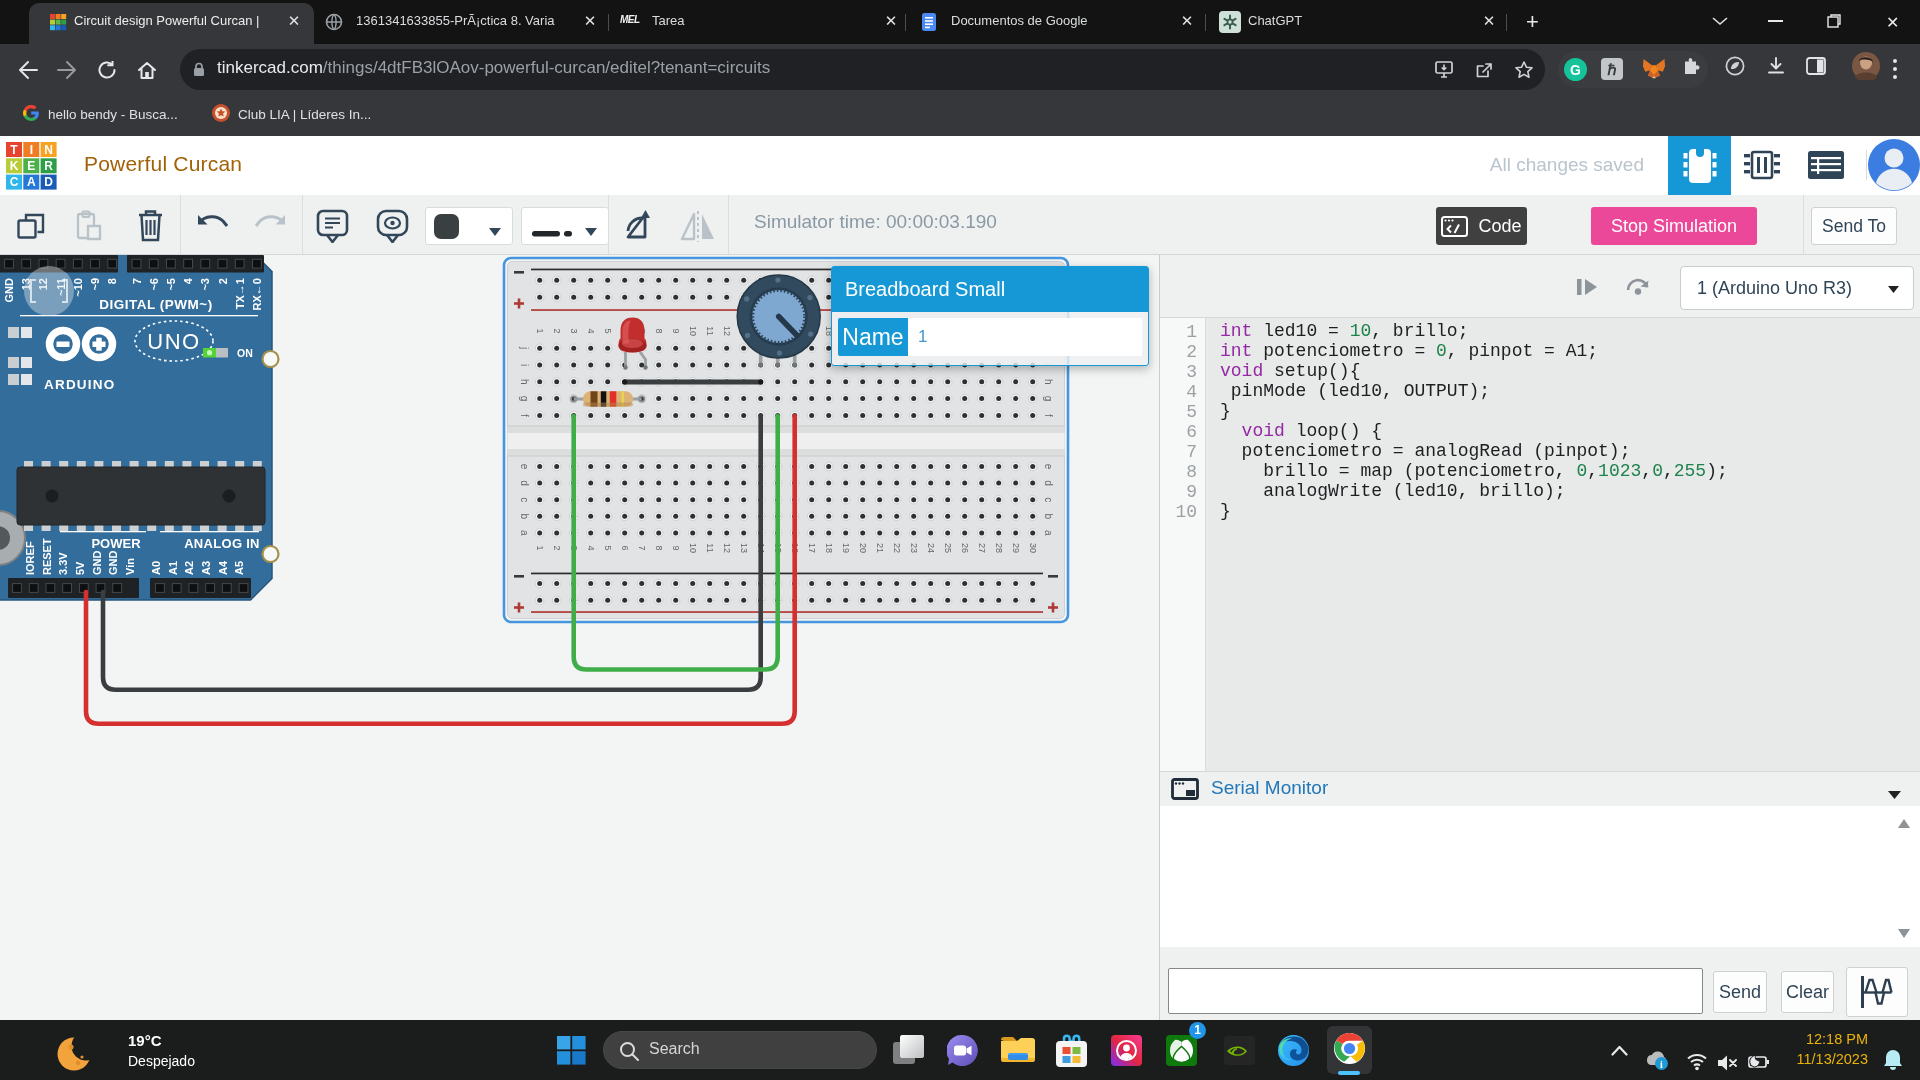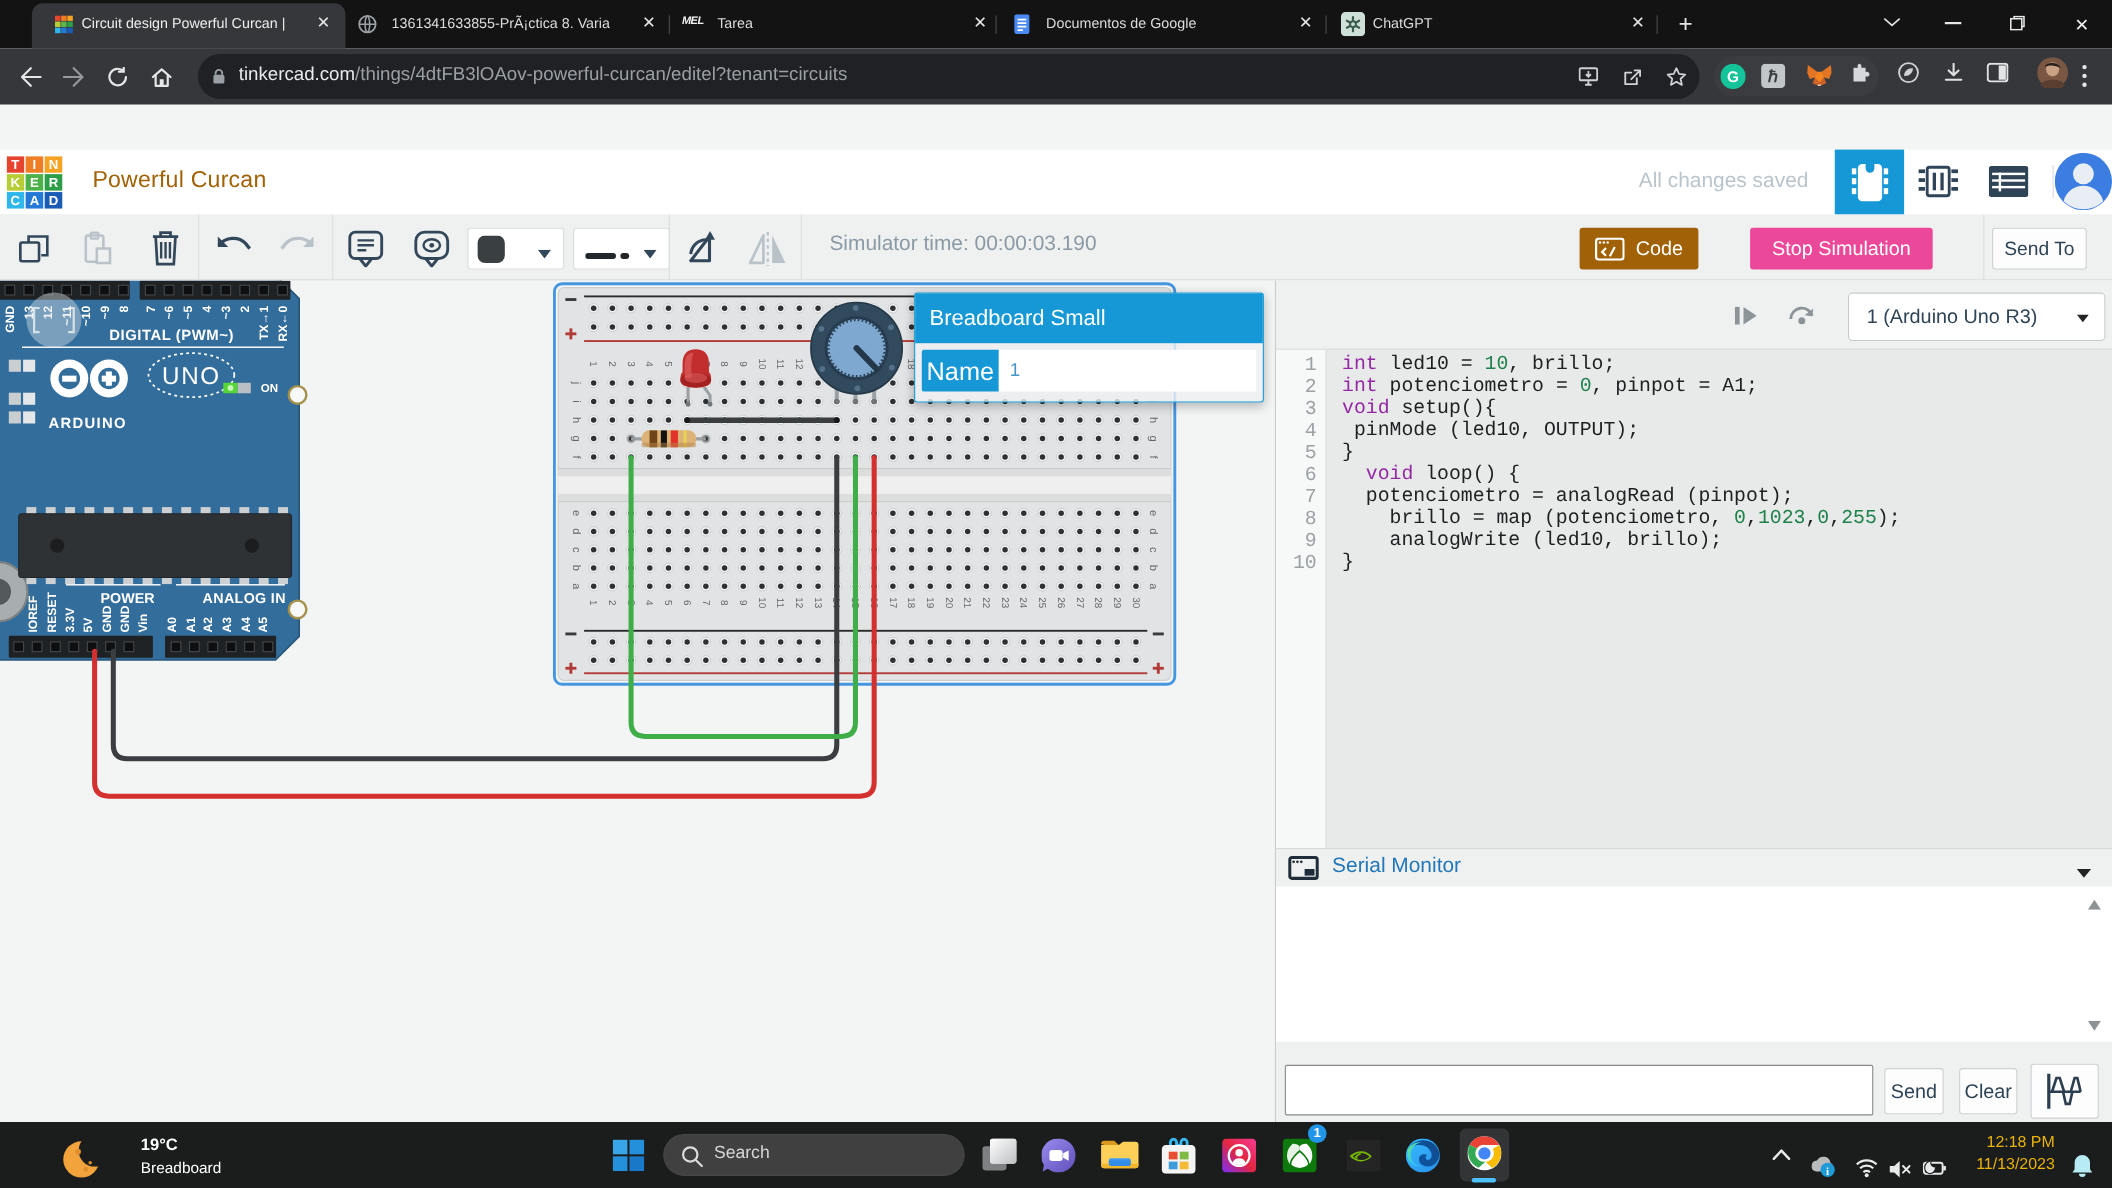--- a/index.html
+++ b/index.html
@@ -18,21 +18,21 @@
 #omni{position:absolute;left:180px;top:5px;width:1365px;height:41px;background:#202124;border-radius:21px;color:#9aa0a6;font-size:17px}
 .bmk{color:#dee0e2;font-size:13.5px;position:absolute;top:12px;white-space:nowrap}
 
 #tkhead{position:absolute;left:0;top:136px;width:1920px;height:59px;background:#fff}
 #tktool{position:absolute;left:0;top:195px;width:1920px;height:60px;background:#eff1f1;border-bottom:1px solid #d3d6d8}
 .tsep{position:absolute;top:0;width:1px;height:59px;background:#dbdee0}
 .tk-title{position:absolute;left:84px;top:16px;font-size:21px;color:#a16207;font-weight:normal;letter-spacing:.2px}
 #allsaved{position:absolute;right:276px;top:18px;font-size:19px;color:#bac4cc}
 #bluebtn{position:absolute;left:1668px;top:0;width:63px;height:59px;background:#1598d5}
 .hbtn{position:absolute;top:12px;height:38px;border-radius:3px;font-size:18px;color:#fff;display:flex;align-items:center;justify-content:center}
-#codebtn{left:1436px;width:108px;background:#a16207}
+#codebtn{left:1436px;width:91px;background:#404040}
 #stopbtn{left:1591px;width:166px;background:#ec4899}
 #sendbtn{left:1811px;width:86px;background:#fdfdfd;border:1px solid #ccd1d4;color:#2f4456;font-size:17.5px}
 #simtime{position:absolute;left:754px;top:16px;font-size:19px;color:#8b99a4}
 
 #canvas{position:absolute;left:0;top:255px;width:1159px;height:765px;background:#f3f4f4;overflow:hidden}
 #rpanel{position:absolute;left:1159px;top:255px;width:761px;height:765px;background:#eff1f1;border-left:1px solid #c9cbcc}
 #rtool{position:absolute;left:0;top:0;width:760px;height:63px;background:#eff1f1;border-bottom:1px solid #d5d7d8}
 #boardsel{position:absolute;left:520px;top:11px;width:234px;height:44px;background:#fff;border:1px solid #c8cccf;border-radius:4px;
   font-size:18px;color:#2f4456;line-height:42px;padding-left:16px}
 #codewrap{position:absolute;left:0;top:63px;width:760px;height:453px;background:#e8e9e9}
@@ -191,20 +191,35 @@
           <circle cx="14" cy="14" r="14" fill="#7a5743"></circle>
           <ellipse cx="14" cy="11" rx="6" ry="6.5" fill="#caa183"></ellipse>
           <path d="M3 25c2-6 20-6 22 0a14 14 0 0 1-22 0z" fill="#5a3f31"></path>
           <path d="M7 9c1-5 13-5 14 1-4-3-11-3-14-1z" fill="#2b2019"></path>
         </svg></div>
 <div class="abs" style="left:1892px;top:13px"><svg width="6" height="24" viewBox="0 0 6 24" style="">
           <circle cx="3" cy="4" r="2" fill="#e4e6e8"></circle>
           <circle cx="3" cy="12" r="2" fill="#e4e6e8"></circle>
           <circle cx="3" cy="20" r="2" fill="#e4e6e8"></circle>
         </svg></div>
+</div>
+<div id="bookbar">
+<div class="abs" style="left:23px;top:10px"><svg width="16" height="16" viewBox="0 0 16 16" style="">
+          <path d="M15.8 8.2c0-.6-.05-1.1-.15-1.6H8.2v3h4.3a3.7 3.7 0 0 1-1.6 2.4v2h2.6c1.5-1.4 2.3-3.4 2.3-5.8z" fill="#4285f4"></path>
+          <path d="M8.2 16c2.2 0 4-.7 5.3-1.9l-2.6-2a4.9 4.9 0 0 1-7.3-2.6H.9v2.1A8 8 0 0 0 8.2 16z" fill="#34a853"></path>
+          <path d="M3.6 9.5a4.8 4.8 0 0 1 0-3.1v-2H.9a8 8 0 0 0 0 7.2l2.7-2.1z" fill="#fbbc05"></path>
+          <path d="M8.2 3.2c1.2 0 2.3.4 3.1 1.2l2.3-2.3A8 8 0 0 0 .9 4.4l2.7 2A4.8 4.8 0 0 1 8.2 3.2z" fill="#ea4335"></path>
+        </svg></div>
+<div class="bmk" style="left:48px">hello bendy - Busca...</div>
+<div class="abs" style="left:212px;top:9px"><svg width="18" height="18" viewBox="0 0 18 18" style="">
+          <circle cx="9" cy="9" r="9" fill="#c8502e"></circle>
+          <circle cx="9" cy="9" r="6" fill="#f3e5c8"></circle>
+          <path d="M9 4.5l1.3 2.7 3 .4-2.2 2 .6 3L9 11.2l-2.7 1.4.6-3-2.2-2 3-.4z" fill="#c8502e"></path>
+        </svg></div>
+<div class="bmk" style="left:238px">Club LIA | Líderes In...</div>
 </div>
 <div id="tkhead">
 <div class="abs" style="left:6px;top:6px"><svg width="52" height="48" viewBox="0 0 52 48" style="">
           <rect x="0.0" y="0.0" width="16" height="15" fill="#e6442e"></rect>
           <text x="8.0" y="11.8" font-size="12" font-weight="bold" fill="#fff" text-anchor="middle" font-family="Liberation Sans">T</text>
           <rect x="17.3" y="0.0" width="16" height="15" fill="#ef7d23"></rect>
           <text x="25.3" y="11.8" font-size="12" font-weight="bold" fill="#fff" text-anchor="middle" font-family="Liberation Sans">I</text>
           <rect x="34.6" y="0.0" width="16" height="15" fill="#f6a323"></rect>
           <text x="42.6" y="11.8" font-size="12" font-weight="bold" fill="#fff" text-anchor="middle" font-family="Liberation Sans">N</text>
           <rect x="0.0" y="16.3" width="16" height="15" fill="#b8cc38"></rect>
@@ -1104,21 +1119,21 @@
 </div>
 <div id="taskbar">
 <div class="abs" style="left:57px;top:13px"><svg width="40" height="40" viewBox="0 0 40 40" style="">
           <circle cx="17" cy="21" r="16.5" fill="#f3a33c"></circle>
           <circle cx="29" cy="13" r="14.5" fill="#1b1c1c"></circle>
           <circle cx="14" cy="14" r="2.6" fill="#de8e2b"></circle>
           <circle cx="21" cy="30" r="2.2" fill="#de8e2b"></circle>
           <circle cx="25" cy="24" r="1.6" fill="#de8e2b"></circle>
         </svg></div>
 <div class="abs tw" style="left:128px;top:12px;font-size:15px;font-weight:600">19°C</div>
-<div class="abs tw" style="left:128px;top:33px;font-size:14px">Breadboard</div>
+<div class="abs tw" style="left:128px;top:33px;font-size:14px">Despejado</div>
 <div class="abs" style="left:557px;top:16px"><svg width="29" height="29" viewBox="0 0 29 29" style="">
           <rect x="0" y="0" width="13.4" height="13.4" fill="#37a5e8"></rect>
           <rect x="15.2" y="0" width="13.4" height="13.4" fill="#2490dc"></rect>
           <rect x="0" y="15.2" width="13.4" height="13.4" fill="#2490dc"></rect>
           <rect x="15.2" y="15.2" width="13.4" height="13.4" fill="#1978c8"></rect>
         </svg></div>
 <div id="search">
 <div class="abs" style="left:15px;top:9px"><svg width="20" height="20" viewBox="0 0 20 20" style="">
             <circle cx="8.5" cy="8.5" r="6.5" fill="none" stroke="#d9dbdd" stroke-width="2"></circle>
             <path d="M13.5 13.5L19 19" stroke="#d9dbdd" stroke-width="2" stroke-linecap="round"></path>

